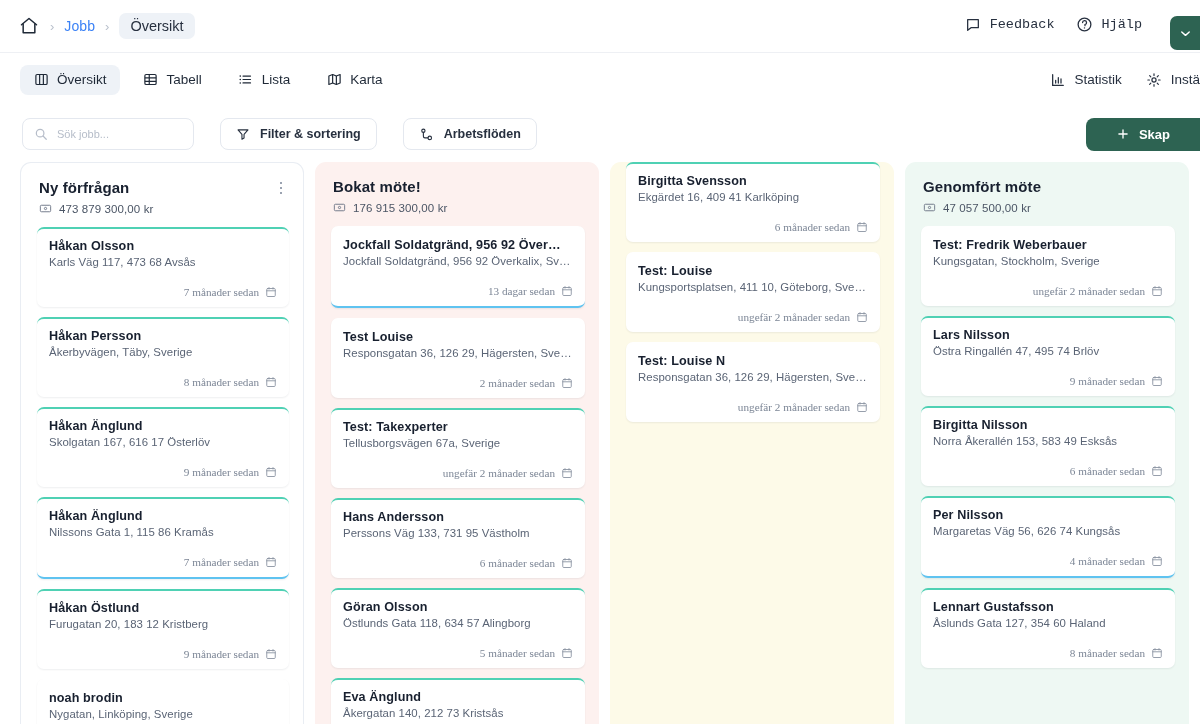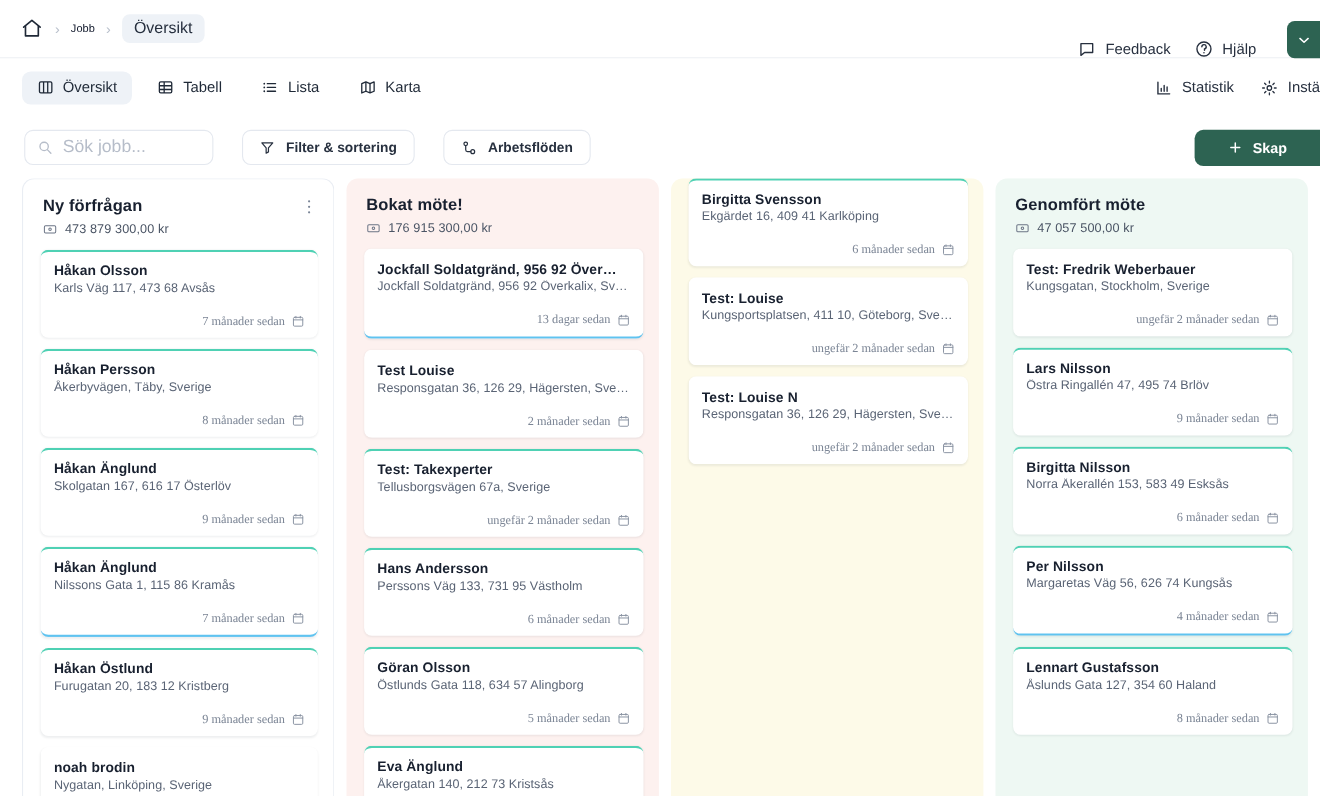--- a/index.html
+++ b/index.html
@@ -16,28 +16,28 @@
   .topbar {
     height: 53px; flex: 0 0 53px;
     border-bottom: 1px solid #eef0f4;
     display: flex; align-items: center;
     padding: 0 0 0 18px;
     position: relative;
   }
   .crumbs { display: flex; align-items: center; gap: 10px; }
   .home-icon { display:flex; align-items:center; justify-content:center; width:22px; height:22px; color:#1f2937; }
   .crumb-sep { color:#b9c0cc; font-size:13px; line-height:1; }
-  .crumb-text { font-size:10px; color:#0f172a; font-weight:500; letter-spacing:.1px; }
+  .crumb-text { font-size:14px; color:#3b82f6; font-weight:500; letter-spacing:.1px; }
   .crumb-active {
     font-size:14.5px; color:#27303f; font-weight:500;
     background:#eef2f7; border-radius:7px; padding:5px 11px;
   }
   .topbar-right {
-    position:absolute; right:0; top:0; height:53px;
-    display:flex; align-items:flex-end; gap:22px; padding-right:0;
+    position:absolute; right:0; top:16px; height:53px;
+    display:flex; align-items:flex-start; gap:22px; padding-right:0;font-family:Liberation Mono, monospace;
   }
   .tb-item { display:flex; align-items:center; gap:8px; font-size:13.5px; color:#27303f; font-weight:500; }
   .tb-icon { width:17px; height:17px; display:flex; align-items:center; justify-content:center; color:#27303f; }
   .green-btn {
     width:30px; height:34px; background:#2d6352; border-radius:7px 0 0 7px;
     display:flex; align-items:center; justify-content:center; color:#fff;
     margin-left:6px;
   }
 
   
@@ -59,21 +59,21 @@
   
   .toolbar {
     height: 56px; flex: 0 0 56px;
     display:flex; align-items:center; padding-left:22px; gap:14px; position:relative;
   }
   .search-box {
     width:172px; height:32px; border:1px solid #e4e8ef; border-radius:8px;
     display:flex; align-items:center; gap:9px; padding:0 11px; background:#fff;
   }
   .search-box input {
-    border:none; outline:none; font-family:inherit; font-size:16px;
+    border:none; outline:none; font-family:inherit; font-size:11px;
     color:#a21caf; width:100%; background:transparent;
   }
   .search-box input::placeholder { color:#b6bdc9; }
   .pill {
     height:32px; border:1px solid #e4e8ef; border-radius:8px; background:#fff;
     display:flex; align-items:center; gap:10px; padding:0 15px;
     font-size:12.5px; font-weight:600; color:#27303f;margin-left:12px;
   }
   .toolbar-right { position:absolute; right:0; top:0; height:56px; display:flex; align-items:center; }
   .create-btn {

